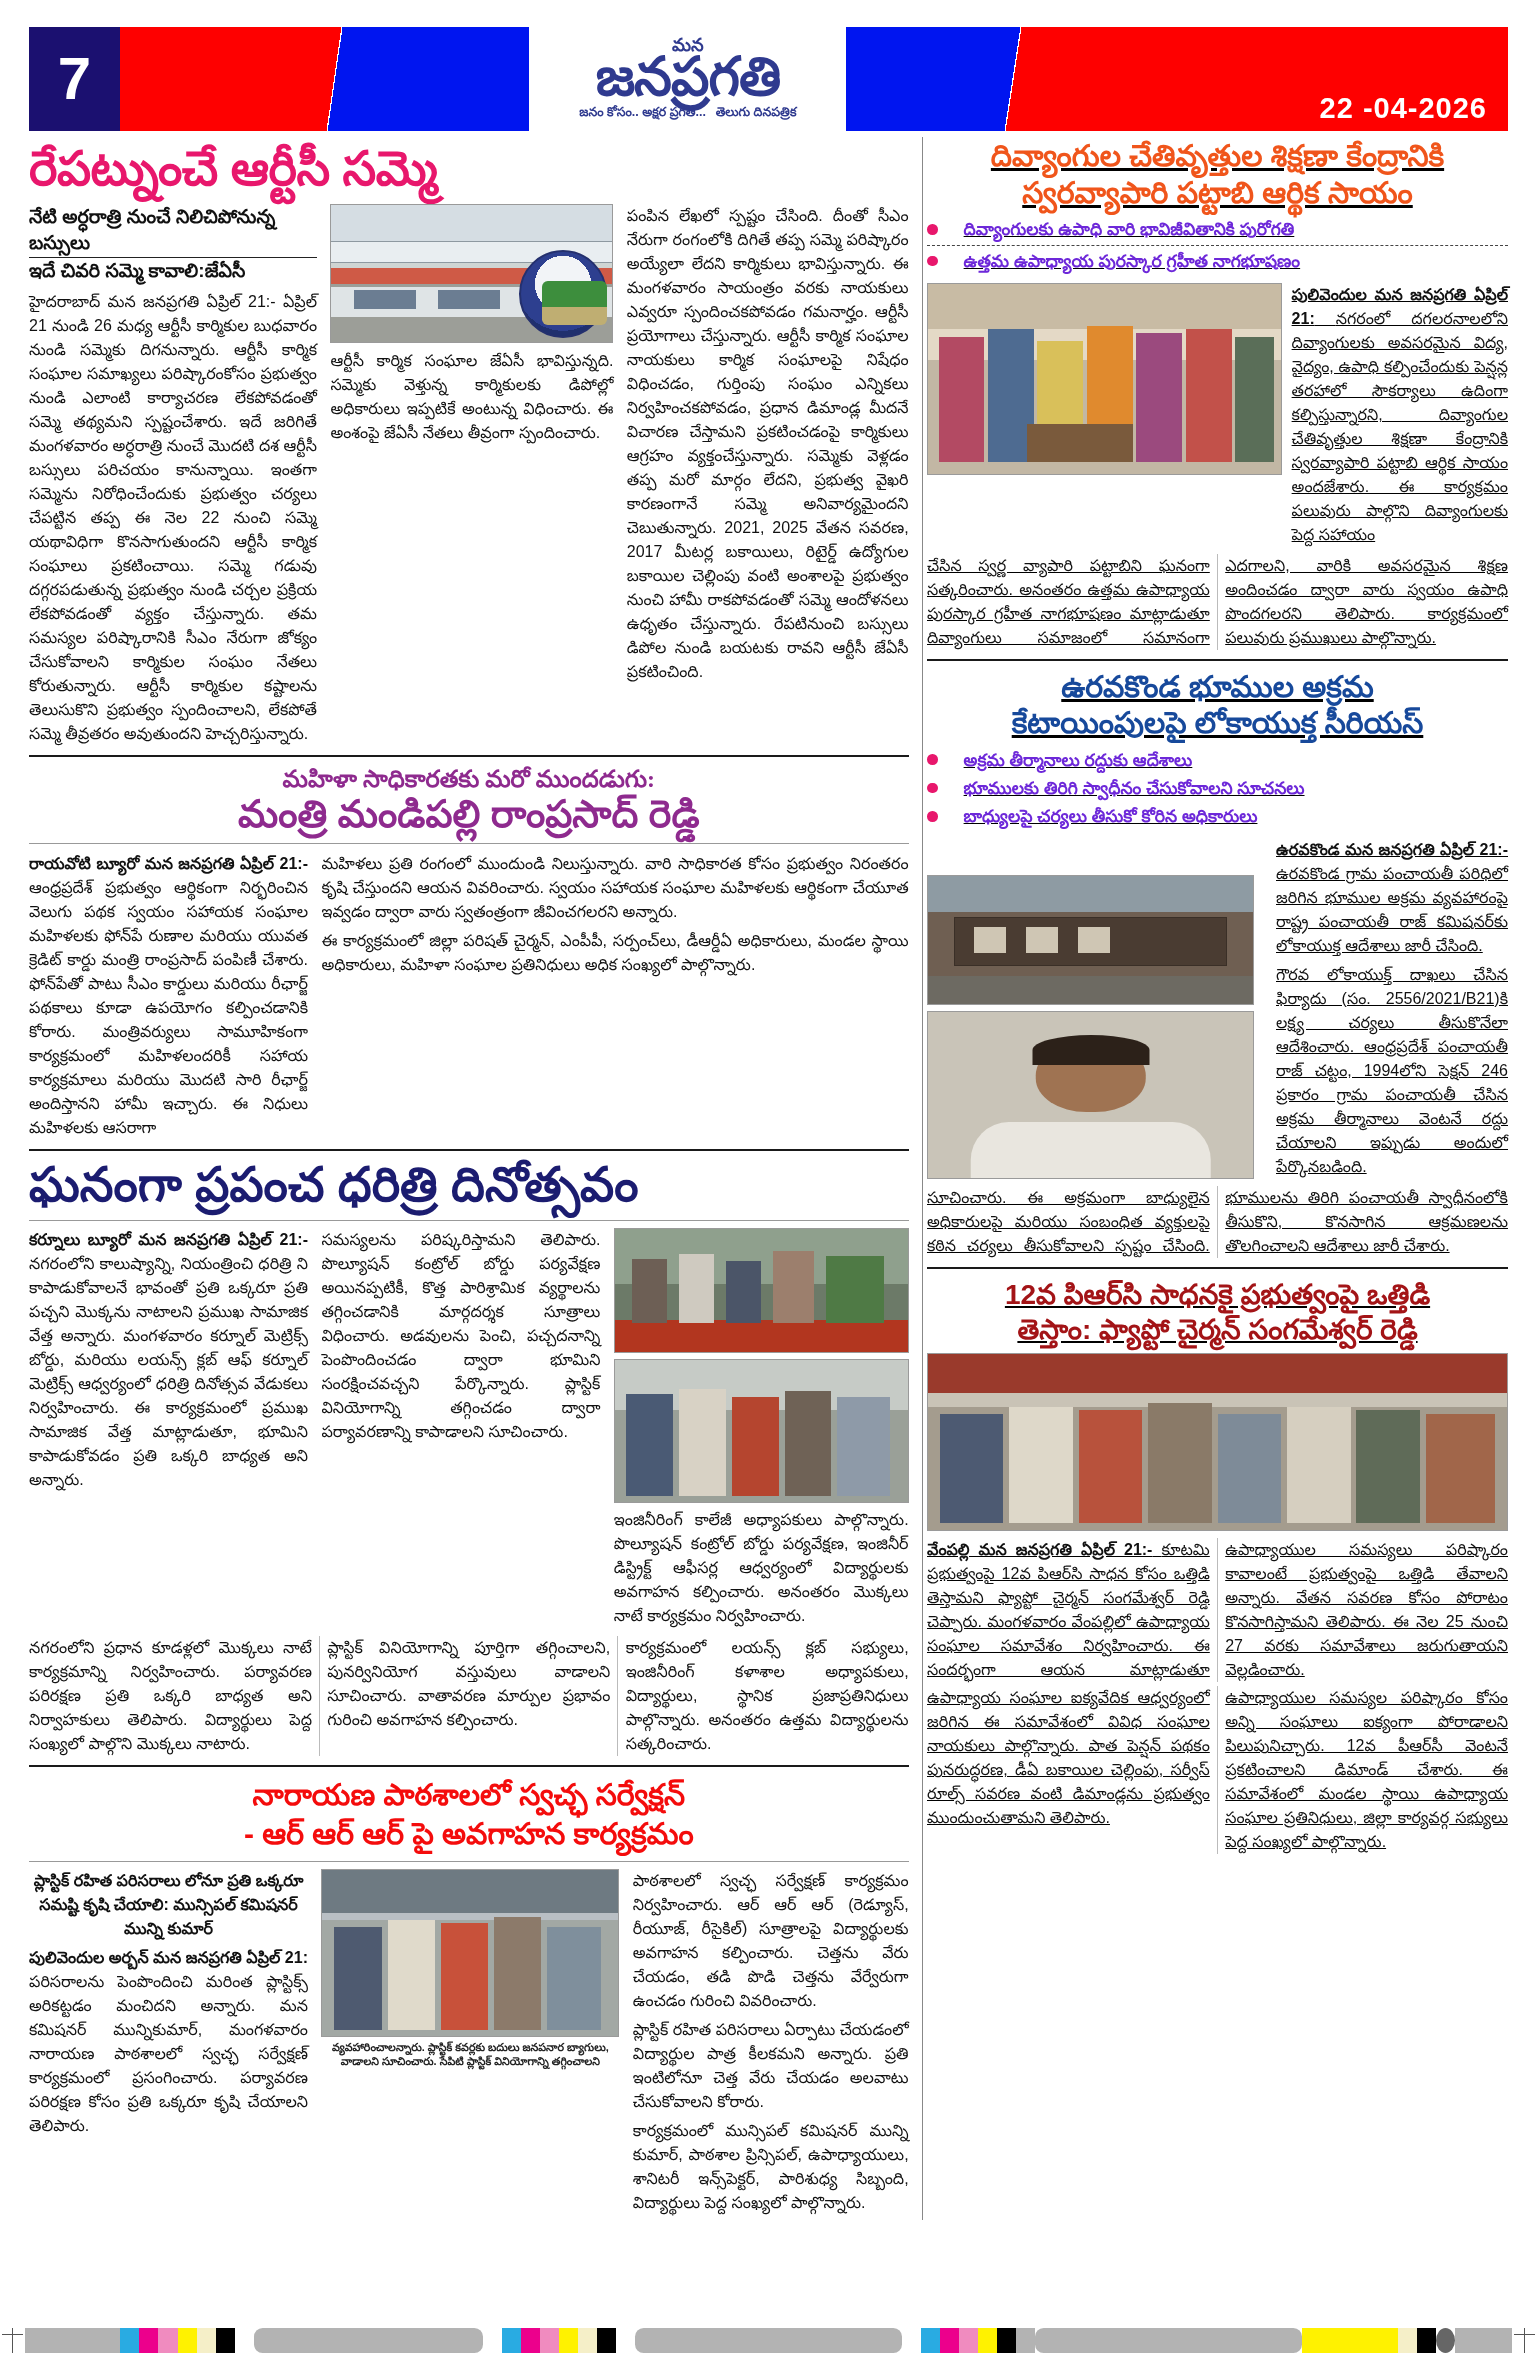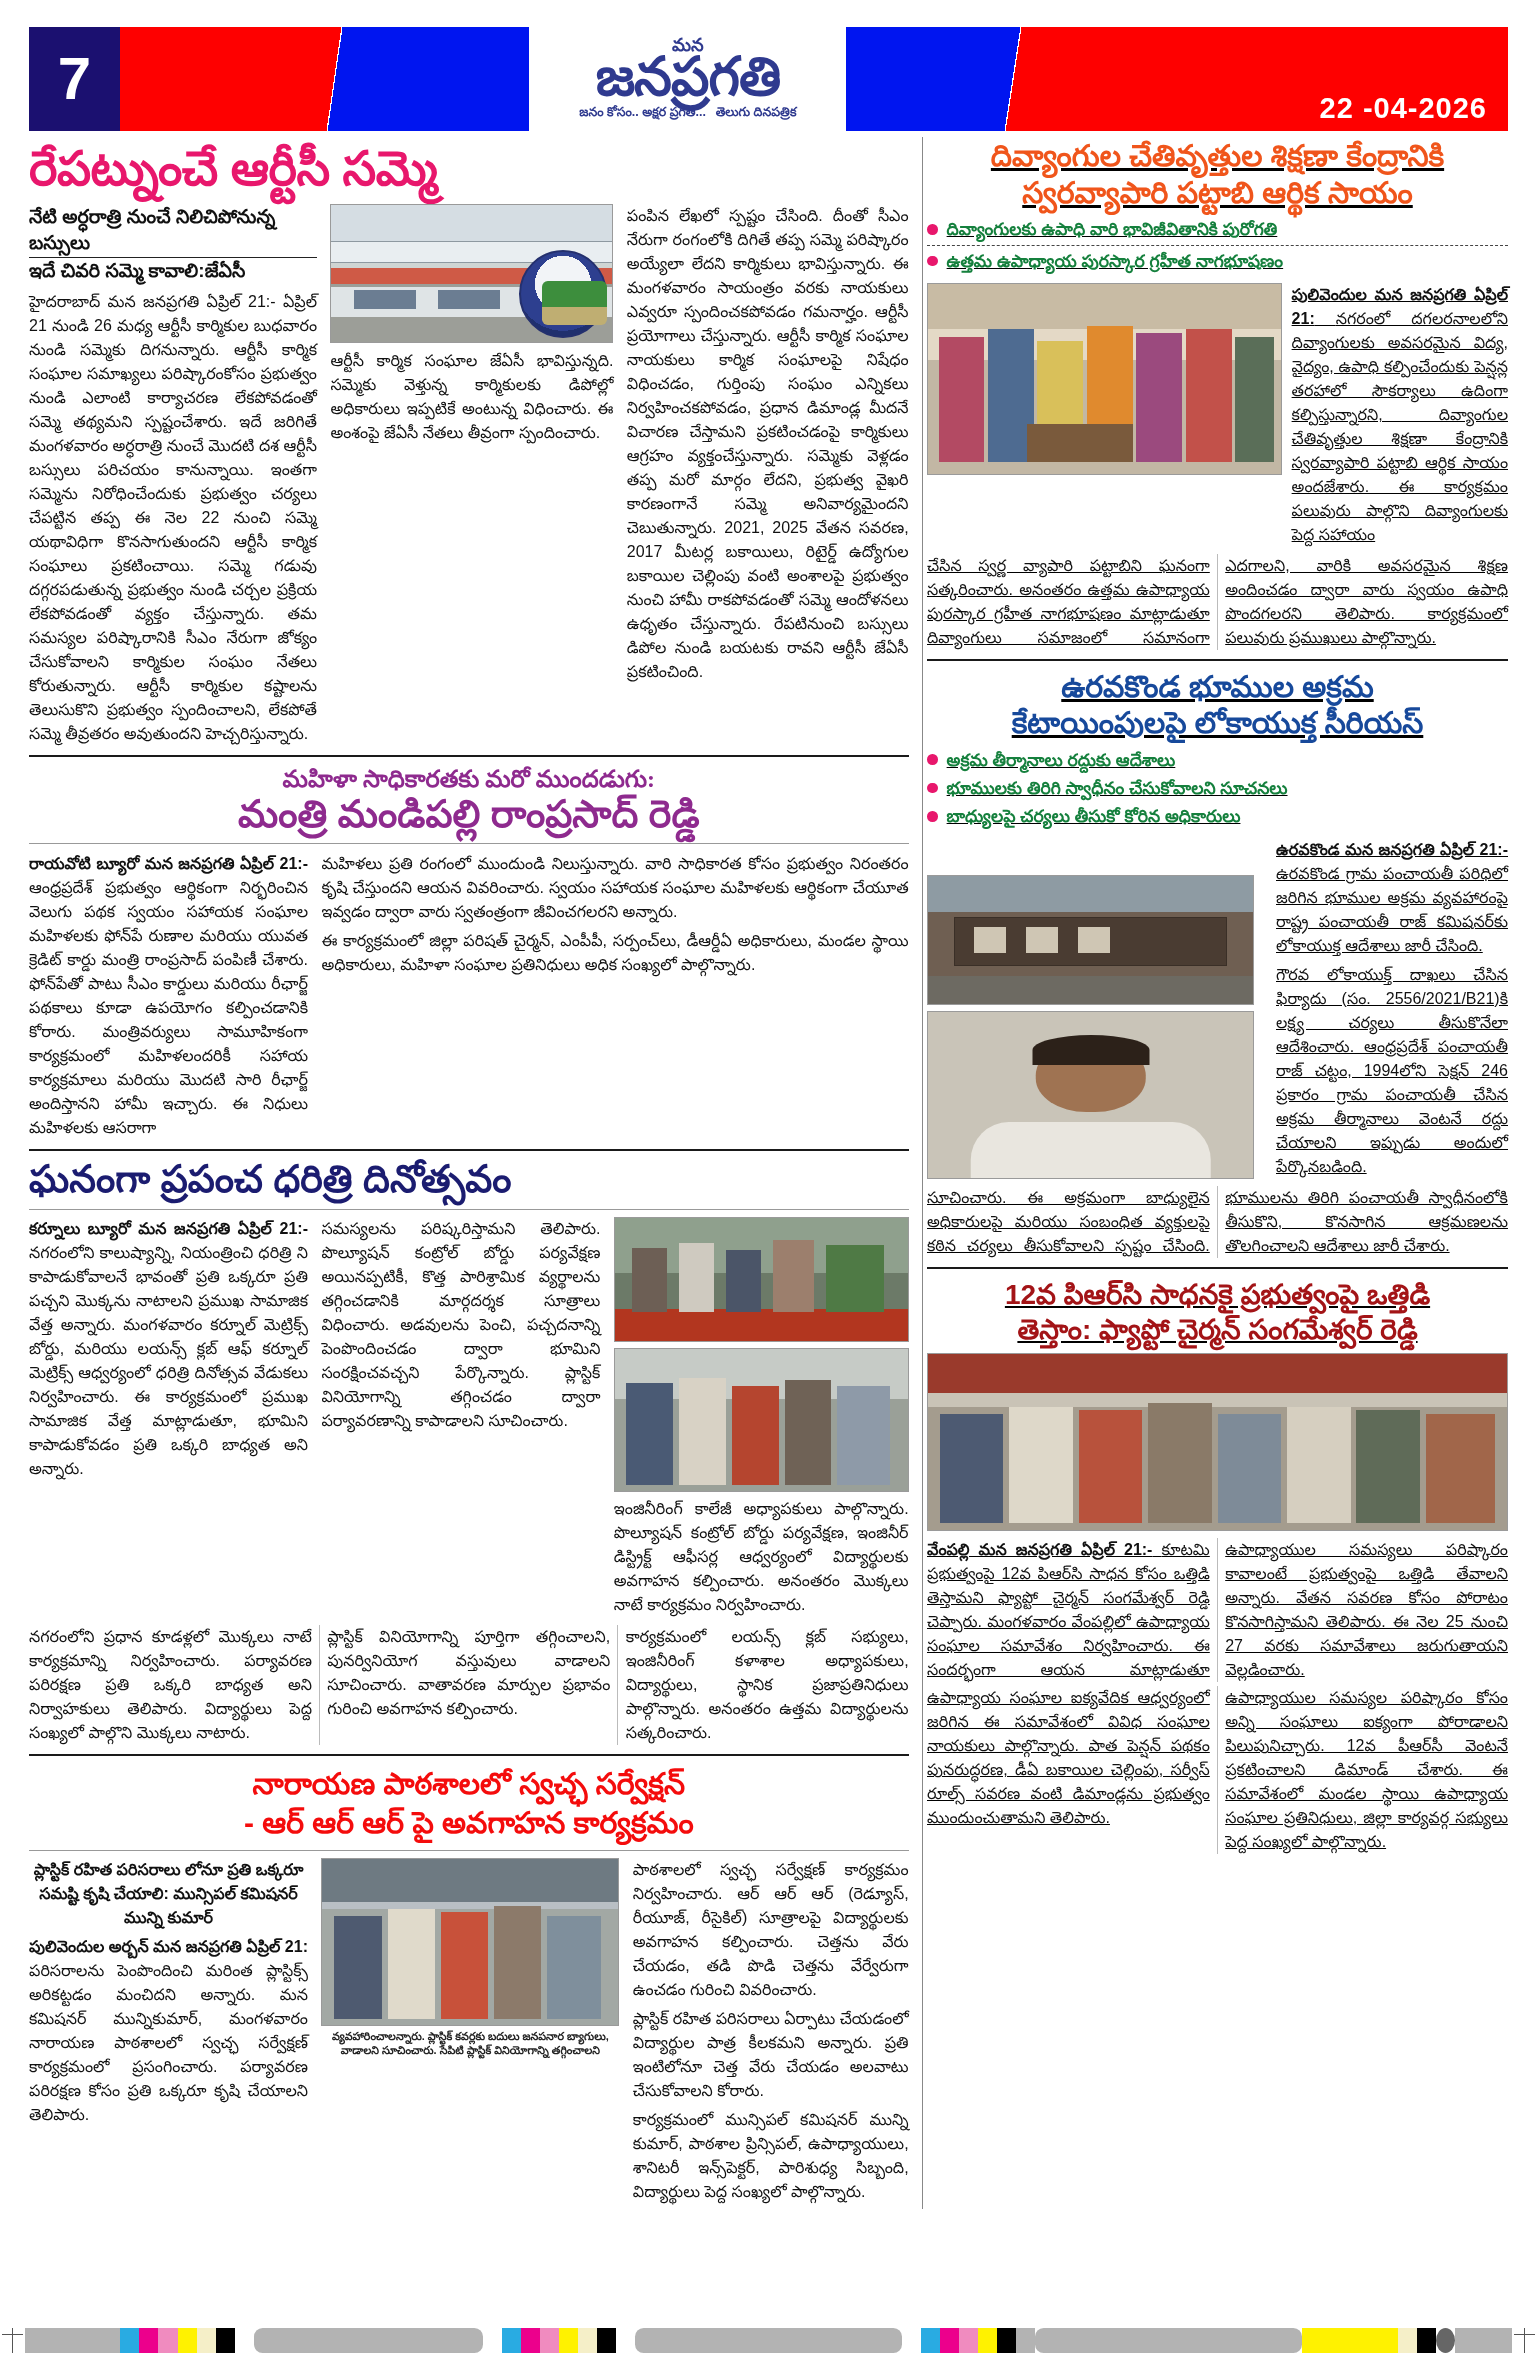--- a/index.html
+++ b/index.html
@@ -43,33 +43,33 @@
   .hr-thick { border-top:2.9px solid #1a1a1a; margin:9.6px 0 7.7px; }
   .hr-thin  { border-top:1px solid #999; margin:7.7px 0; }
 
   
   h1.hl-pink {
     color:#e8176c; font-size:48px; font-weight:bold; line-height:1.08;
     letter-spacing:-0.5px; margin:5.8px 0 9.6px;
   }
   h1.hl-purple { color:#8e2a8e; font-size:38px; font-weight:bold; line-height:1.1; text-align:center; }
   .kicker-purple { color:#8e2a8e; font-size:24px; font-weight:bold; text-align:center; line-height:1.2;font-family:Liberation Serif, serif; }
-  h1.hl-navy { color:#1b1c70; font-size:38px; font-weight:bold; text-align:center; line-height:1.1; }
+  h1.hl-navy { color:#1b1c70; font-size:48px; font-weight:bold; text-align:center; line-height:1.1; }
   h1.hl-orange { color:#f0551b; font-size:30px; font-weight:bold; text-align:center; line-height:1.25; }
   h1.hl-blue { color:#17499b; font-size:30px; font-weight:bold; text-align:center; line-height:1.22; }
   h1.hl-darkred { color:#a31417; font-size:28px; font-weight:bold; text-align:center; line-height:1.25; }
   h1.hl-red { color:#f40c0c; font-size:30px; font-weight:bold; text-align:center; line-height:1.3; }
 
   .subhead {
     font-size:19px; font-weight:bold; color:#111; line-height:1.35;
   }
   .subhead .ln1 { border-bottom:1.4px solid #222; display:inline-block; padding-bottom:1.9px; }
 
   .bullets { margin:3.8px 0 7.7px; }
-  .blt { display:flex; align-items:flex-start; gap:9px; font-size:17.3px; font-weight:bold; color:#15803d; line-height:1.3; padding:2.9px 0; }
+  .blt { display:flex; align-items:flex-start; gap:26px; font-size:17.3px; font-weight:bold; color:#6d28d9; line-height:1.3; padding:2.9px 0; }
   .blt .dot { width:10.6px; height:10.6px; border-radius:50%; background:#e8176c; flex:0 0 10.6px; margin-top:5.8px; }
   .blt-sep { border-top:1.5px dashed #444; margin:1px 0; }
 
   
   .cols-3 { column-count:3; column-gap:15.4px; column-rule:1px solid #bbb; }
   .cols-2 { column-count:2; column-gap:15.4px; column-rule:1px solid #bbb; }
   .bodytext { font-size:16px; line-height:1.5; color:#111; text-align:justify; hyphens:auto; }
   .bodytext p { margin-bottom:4.8px; }
   .dateline { font-weight:bold; }
 

